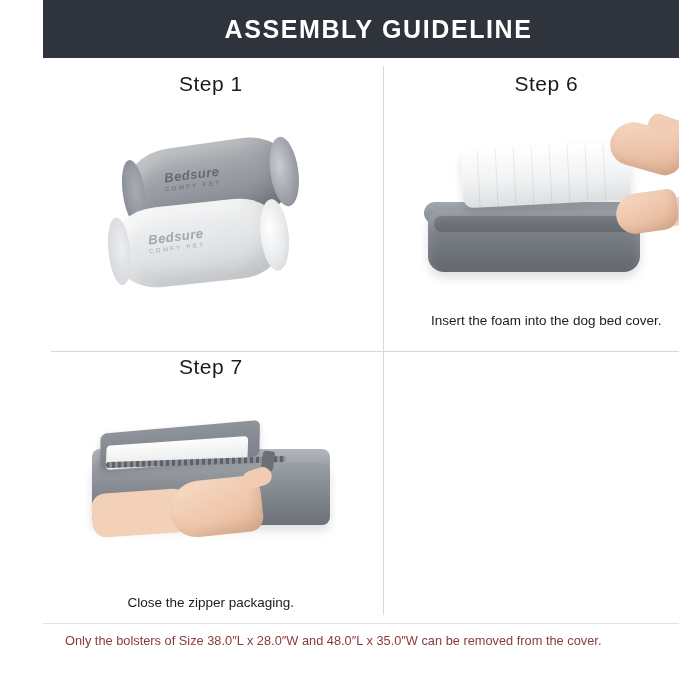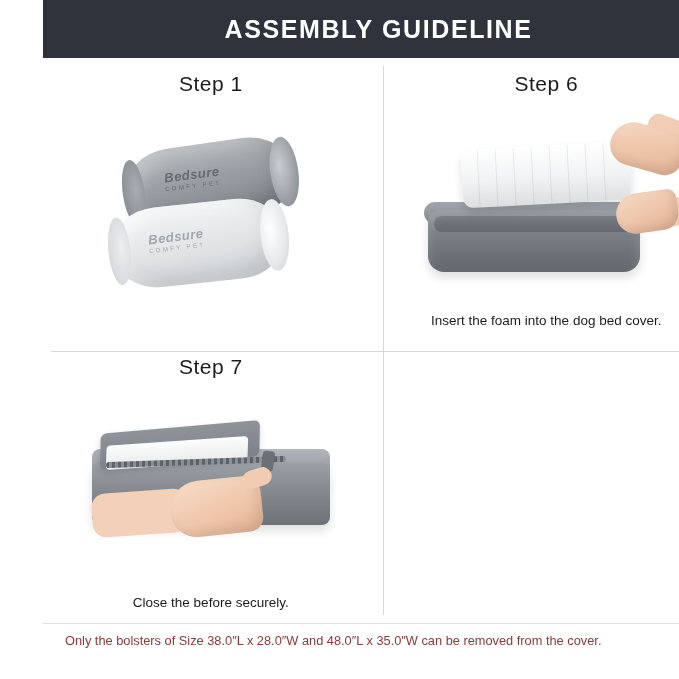--- a/index.html
+++ b/index.html
@@ -449,21 +449,21 @@
           <div class="mat"></div>
           <div class="flap"></div>
           <div class="flap-inner"></div>
           <div class="zipper"></div>
           <div class="zip-pull"></div>
           <div class="arm-zip"></div>
           <div class="hand-zip"></div>
           <div class="finger"></div>
         </div>
       </div>
-      <div class="caption">Close the before securely.</div>
+      <div class="caption">Close the zipper packaging.</div>
     </div>
 
   </div>
 
   <div class="footer">
     <div class="footer-text">Only the bolsters of Size 38.0″L x 28.0″W  and 48.0″L x 35.0″W can be removed from the cover.</div>
   </div>
 
 </div>
 

